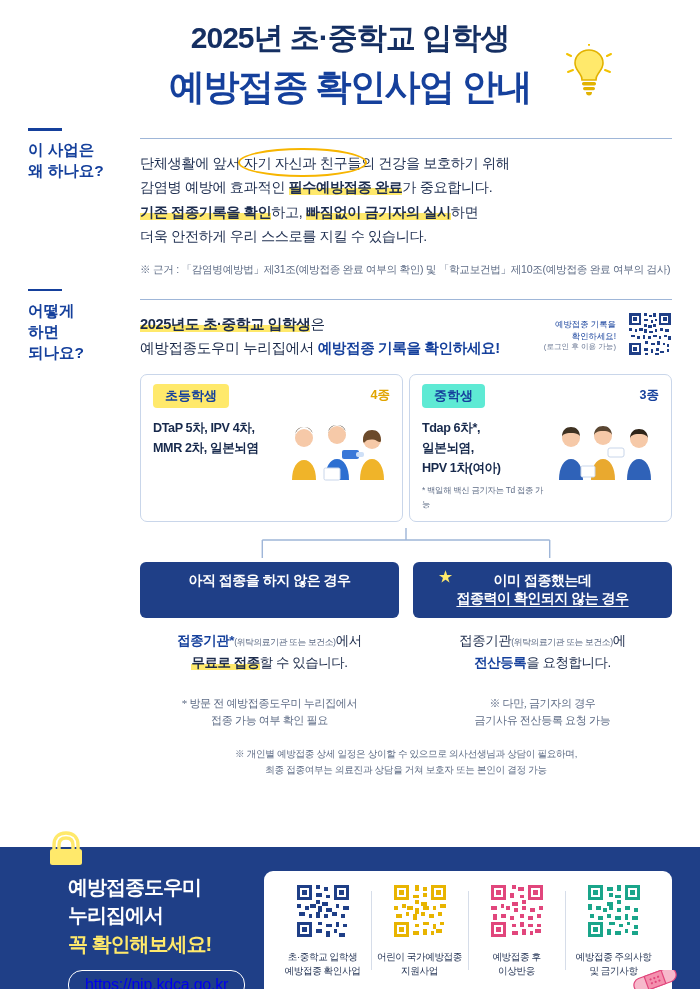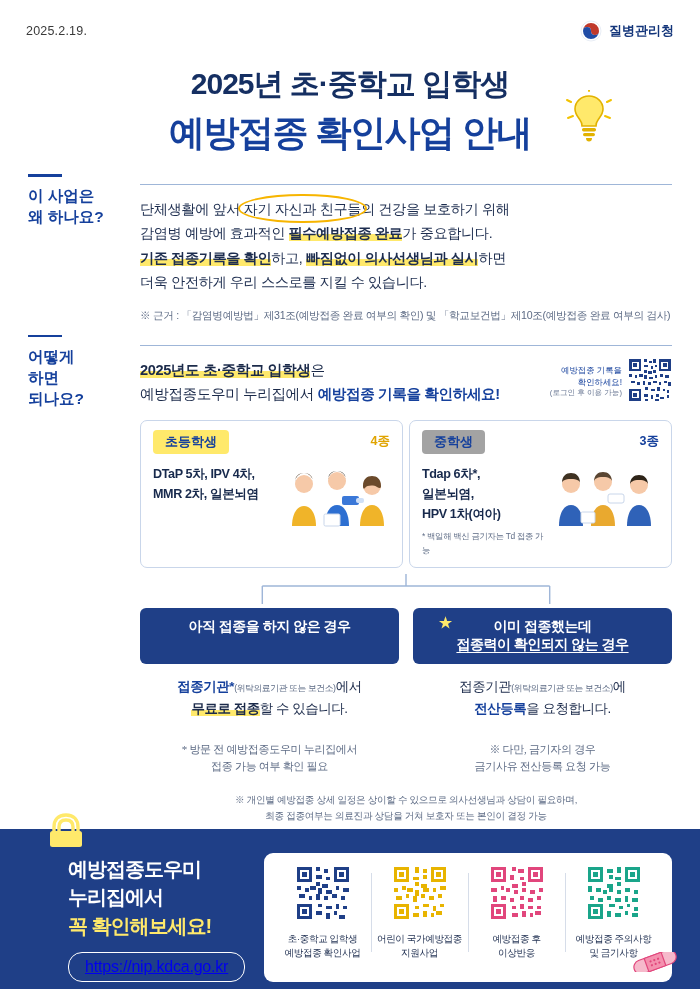--- a/index.html
+++ b/index.html
@@ -63,38 +63,38 @@
 
   
   .circ { position: relative; display: inline-block; }
   .circ:after {
     content: ""; position: absolute; left: -6px; top: -3px; right: -6px; bottom: -2px;
     border: 2px solid #f7b500; border-radius: 50%;
   }
 
   
   .how-head { font-size: 14.6px; line-height: 1.65; letter-spacing: -.4px; }
-  .qr-box { display: flex; align-items: center; gap: 6px; }
+  .qr-box { display: flex; align-items: center; gap: 12px; }
   .qr-cap { font-size: 8.4px; color: #15409c; text-align: right; line-height: 1.35; }
   .qr-cap .sm { color: #6a7894; font-size: 7.6px; }
 
   .cards { display: flex; gap: 6px; margin-top: 14px; }
   .card {
     flex: 1; border: 1.4px solid #c9d6ea; border-radius: 7px; background: #fff;
     overflow: hidden; position: relative;
   }
   .card-head {
     display: flex; justify-content: space-between; align-items: center;
     padding: 9px 12px 6px 12px;
   }
   .pill {
     background: #ffe96b; color: #15409c; font-weight: bold; font-size: 13px;
     padding: 3px 12px; border-radius: 4px;
   }
-  .pill.blue { background: #a3a3a3; }
+  .pill.blue { background: #5eead4; }
   .count { font-size: 12.5px; font-weight: bold; color: #15409c; }
   .count.y { color: #e0a400; }
   .card-body { display: flex; padding: 4px 12px 10px 12px; min-height: 78px; }
   .card-txt { font-size: 12.6px; font-weight: bold; line-height: 1.6; color: #17294c; letter-spacing: -.4px; }
   .card-sub { font-size: 8.4px; font-weight: normal; color: #5d6b85; margin-top: 6px; letter-spacing: -.3px; }
   .card-art { margin-left: auto; width: 108px; position: relative; }
 
   
   .branch { position: relative; height: 34px; margin-top: 6px; }
   .case-row { display: flex; gap: 14px; }
@@ -139,33 +139,20 @@
   .qr-label { font-size: 9.6px; color: #1d2d4f; line-height: 1.45; margin-top: 7px; letter-spacing: -.4px; }
   .bandaid { position: absolute; right: -6px; bottom: 10px; width: 46px; height: 20px; }
 
   .qr { display: inline-block; background: #fff; }
 </style>
 </head>
 <body>
 
 <div class="page">
 
-  <div class="top-bar">
-    <div class="date-text">2025.2.19.</div>
-    <div class="agency">
-      <span class="agency-mark">
-        <svg width="22" height="22" viewBox="0 0 22 22">
-          <circle cx="11" cy="11" r="10" fill="#ffffff" stroke="#d9e1ee" stroke-width="0.6"></circle>
-          <path d="M3 11a8 8 0 0 1 16 0 4 4 0 0 1-8 0 4 4 0 0 0-8 0z" fill="#c0392b"></path>
-          <path d="M19 11a8 8 0 0 1-16 0 4 4 0 0 1 8 0 4 4 0 0 0 8 0z" fill="#1f4ba5"></path>
-        </svg>
-      </span>
-      <span class="agency-name">질병관리청</span>
-    </div>
-  </div>
 
   <div class="title-wrap">
     <div class="title-line1">2025년 초·중학교 입학생</div>
     <div class="title-line2">예방접종 확인사업 안내</div>
     <span class="bulb">
       <svg width="46" height="60" viewBox="0 0 46 60">
         <path d="M23 6c-8 0-14 6-14 13 0 5 3 8 5 11 1.5 2 2 4 2 6h14c0-2 .5-4 2-6 2-3 5-6 5-11 0-7-6-13-14-13z" fill="#ffe96b" stroke="#e2b200" stroke-width="1.6"></path>
         <rect x="16" y="38" width="14" height="3.4" rx="1.6" fill="#e2b200"></rect>
         <rect x="17" y="43" width="12" height="3.2" rx="1.6" fill="#e2b200"></rect>
         <path d="M20 48h6c0 2.4-1.2 3.6-3 3.6S20 50.4 20 48z" fill="#e2b200"></path>
@@ -186,21 +173,21 @@
       <div>왜 하나요?</div>
     </div>
     <div class="sec-body">
       <div class="body-text">
         <span>단체생활에 앞서 </span><span class="circ">자기 자신과 친구들</span><span>의 건강을 보호하기 위해</span>
       </div>
       <div class="body-text">
         <span>감염병 예방에 효과적인 </span><span class="hl-yellow">필수예방접종 완료</span><span>가 중요합니다.</span>
       </div>
       <div class="body-text">
-        <span class="hl-yellow">기존 접종기록을 확인</span><span>하고, </span><span class="hl-yellow">빠짐없이 의사선생님과 실시</span><span>하면</span>
+        <span class="hl-yellow">기존 접종기록을 확인</span><span>하고, </span><span class="hl-yellow">빠짐없이 금기자의 실시</span><span>하면</span>
       </div>
       <div class="body-text">더욱 안전하게 우리 스스로를 지킬 수 있습니다.</div>
       <div class="note">※ 근거 : 「감염병예방법」제31조(예방접종 완료 여부의 확인) 및 「학교보건법」제10조(예방접종 완료 여부의 검사)</div>
     </div>
   </div>
 
   <div class="section" style="margin-top:22px;">
     <div class="sec-label sec-label-wrap">
       <div>어떻게</div>
       <div>하면</div>

